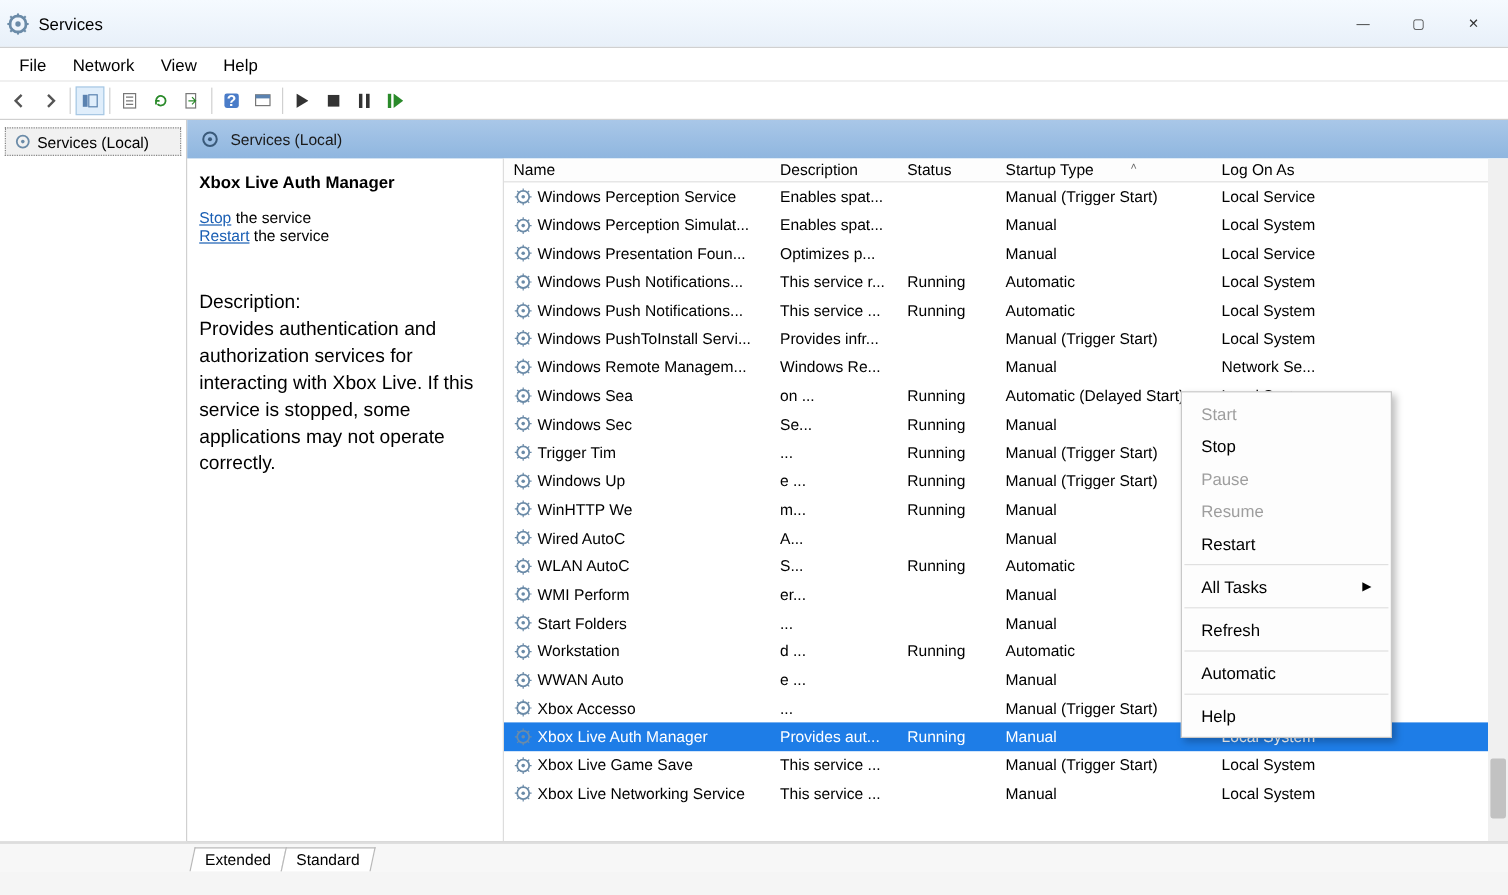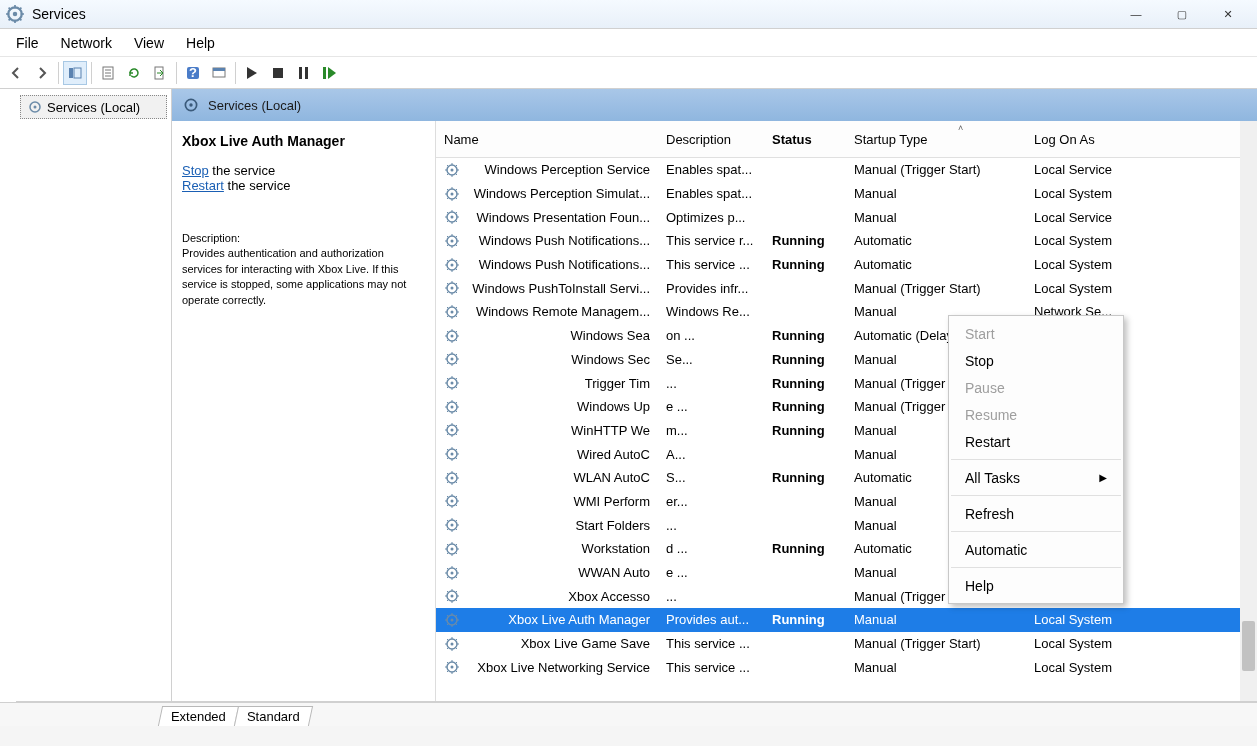--- a/index.html
+++ b/index.html
@@ -1,53 +1,53 @@
 <!DOCTYPE html>
 <html><head>
 <meta charset="utf-8">
 <style>
 * { margin: 0; padding: 0; box-sizing: border-box; font-family: "Segoe UI", Tahoma, sans-serif; font-size: 13px; }
 body { background: #fff; width: 1257px; height: 746px; overflow: hidden; display: flex; flex-direction: column; }
-.titlebar { height: 29px; background: linear-gradient(#f5faff,#e8f0f9); display: flex; align-items: center; padding: 0 6px; border-bottom: 1px solid #d0d0d0; }
+.titlebar { height: 40px; background: linear-gradient(#f5faff,#e8f0f9); display: flex; align-items: center; padding: 0 6px; border-bottom: 1px solid #d0d0d0; }
 .titlebar .icon { width: 18px; height: 18px; margin-right: 8px; }
 .titlebar .title { font-size: 14px; }
 .titlebar .spacer { flex: 1; }
 .winbtn { width: 46px; height: 30px; display: flex; align-items: center; justify-content: center; font-family: "Segoe MDL2 Assets", sans-serif; font-size: 11px; color: #333; cursor: default; }
 .menubar { height: 28px; display: flex; align-items: center; padding: 0 6px; gap: 2px; border-bottom: 1px solid #e6e6e6; }
 .menubar .mi { padding: 4px 10px; font-size: 14px; cursor: default; }
 .toolbar { height: 32px; display: flex; align-items: center; padding: 0 4px; gap: 2px; border-bottom: 1px solid #d0d0d0; }
 .tb-btn { width: 24px; height: 24px; display: flex; align-items: center; justify-content: center; border: 1px solid transparent; cursor: default; }
 .tb-btn.pressed { border: 1px solid #a8c8e4; background: #e0eefb; }
 .tb-sep { width: 1px; height: 22px; background: #d0d0d0; margin: 0 2px; }
-.content { flex: 1; display: flex; border-bottom: 1px solid #d0d0d0; margin-left: 16px; }
+.content { flex: 1; display: flex; border-bottom: 1px solid #d0d0d0; }
 .sidebar { width: 156px; border-right: 1px solid #d0d0d0; background: #fff; padding-top: 4px; }
 .tree-item { display: flex; align-items: center; padding: 3px 6px; background: #f1f1f1; border: 1px dotted #888; margin: 2px 4px; }
 .main { flex: 1; display: flex; flex-direction: column; }
 .mainheader { height: 32px; background: linear-gradient(#a9c7e8,#8fb6df); display: flex; align-items: center; padding: 0 10px; color: #1a1a1a; font-size: 14px; }
 .mainbody { flex: 1; display: flex; }
 .detailpane { width: 264px; border-right: 1px solid #ddd; padding: 12px 10px; }
 .detailpane h3 { font-size: 14px; font-weight: 600; margin-bottom: 14px; }
 .detailpane a { color: #1a5fb4; text-decoration: underline; }
-.detailpane p { margin-top: 14px; font-size: 11px; line-height: 1.4; }
+.detailpane p { margin-top: 14px; font-size: 16px; line-height: 1.4; }
 .listpane { flex: 1; position: relative; overflow: hidden; }
-.list-header { display: flex; height: 37px; background: #fdfdfd; border-bottom: 1px solid #e0e0e0; font-size: 13px; }
+.list-header { display: flex; height: 20px; background: #fdfdfd; border-bottom: 1px solid #e0e0e0; font-size: 13px; }
 .list-header .col { display: flex; align-items: center; padding: 0 8px; border-right: 1px solid transparent; }
 .col-name { width: 222px; }
 .col-desc { width: 106px; }
-.col-status { width: 82px; font-weight: bold; }
+.col-status { width: 82px; }
 .col-startup { width: 180px; }
 .col-logon { width: 130px; }
 .sort-arrow { font-size: 9px; color: #666; position: absolute; left: 522px; top: 2px; }
 .rows { }
 .row { display: flex; height: 23.7px; align-items: center; font-size: 14px; }
 .row.selected { background: #1e7de7; color: #fff; }
 .row .col { padding: 0 8px; white-space: nowrap; overflow: hidden; text-overflow: ellipsis; }
-.row .col-name { display: flex; align-items: center; gap: 4px; justify-content: space-between; }
+.row .col-name { display: flex; align-items: center; gap: 4px; }
 .svc-icon { width: 16px; height: 16px; flex-shrink: 0; }
-.context-menu { position: absolute; left: 512px; top: 194px; width: 176px; background: #fdfdfd; border: 1px solid #c8c8c8; box-shadow: 3px 3px 6px rgba(0,0,0,0.25); padding: 4px 0; z-index: 50; }
+.context-menu { position: absolute; left: 564px; top: 194px; width: 176px; background: #fdfdfd; border: 1px solid #c8c8c8; box-shadow: 3px 3px 6px rgba(0,0,0,0.25); padding: 4px 0; z-index: 50; }
 .context-menu .cmi { height: 27px; display: flex; align-items: center; padding: 0 16px; font-size: 14px; cursor: default; }
 .context-menu .cmi.disabled { color: #9e9e9e; }
 .context-menu .cmi .arrow { margin-left: auto; font-size: 10px; }
 .context-menu .sep { height: 1px; background: #e0e0e0; margin: 4px 2px; }
 .tabs { height: 24px; display: flex; align-items: flex-end; padding-left: 160px; background: #f7f7f7; border-top: 1px solid #d0d0d0; }
 .tab { padding: 2px 10px; border: 1px solid #b8b8b8; border-bottom: none; background: #fff; font-size: 13px; margin-right: -1px; transform: skewX(-12deg); }
 .tab span { display: inline-block; transform: skewX(12deg); }
 .tab.active { background: #fff; }
 .scrollbar { position: absolute; right: 0; top: 0; bottom: 0; width: 17px; background: #f0f0f0; }
 .scrollbar .thumb { position: absolute; width: 13px; left: 2px; top: 500px; height: 50px; background: #c2c2c2; border-radius: 2px; }

